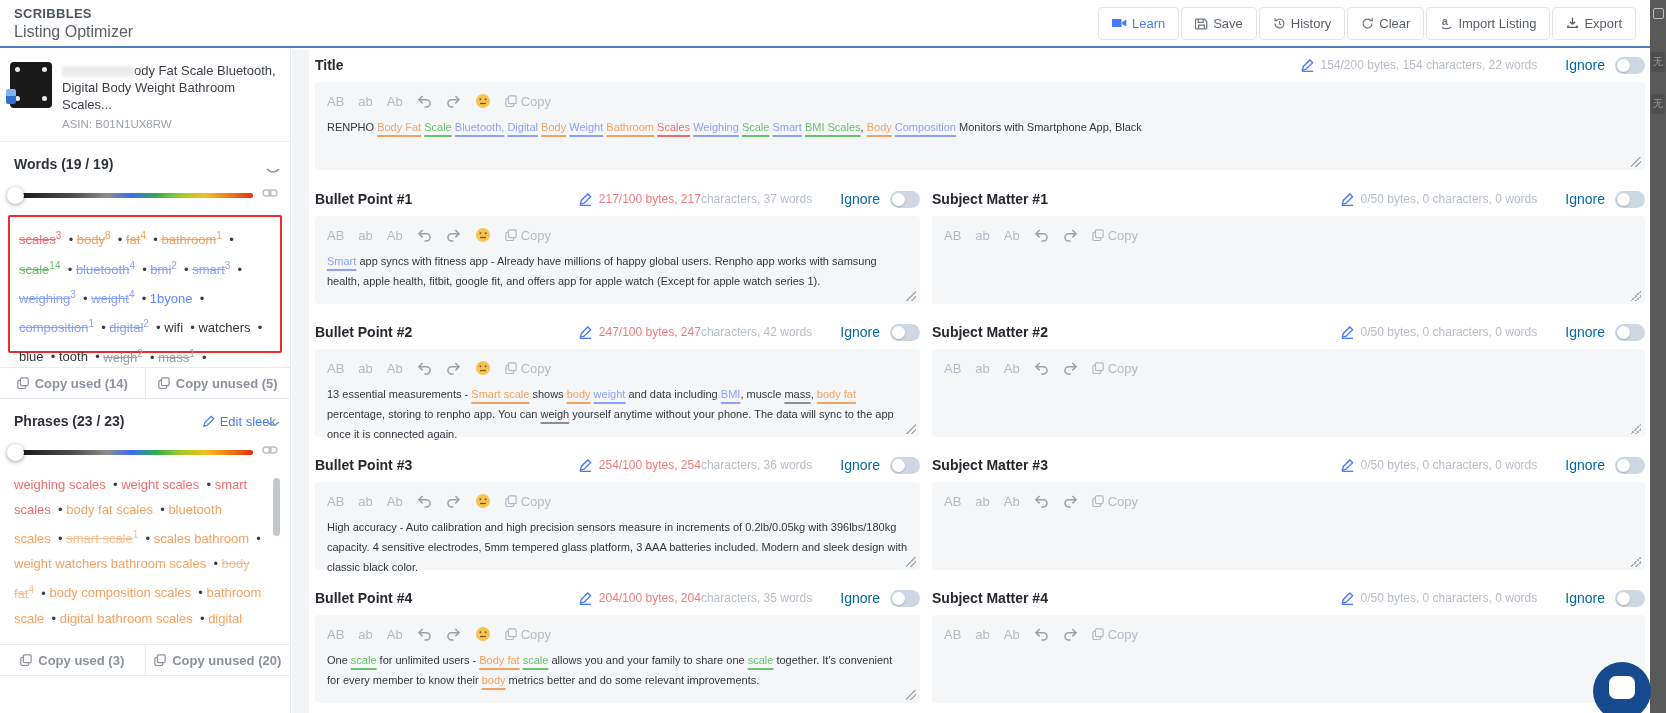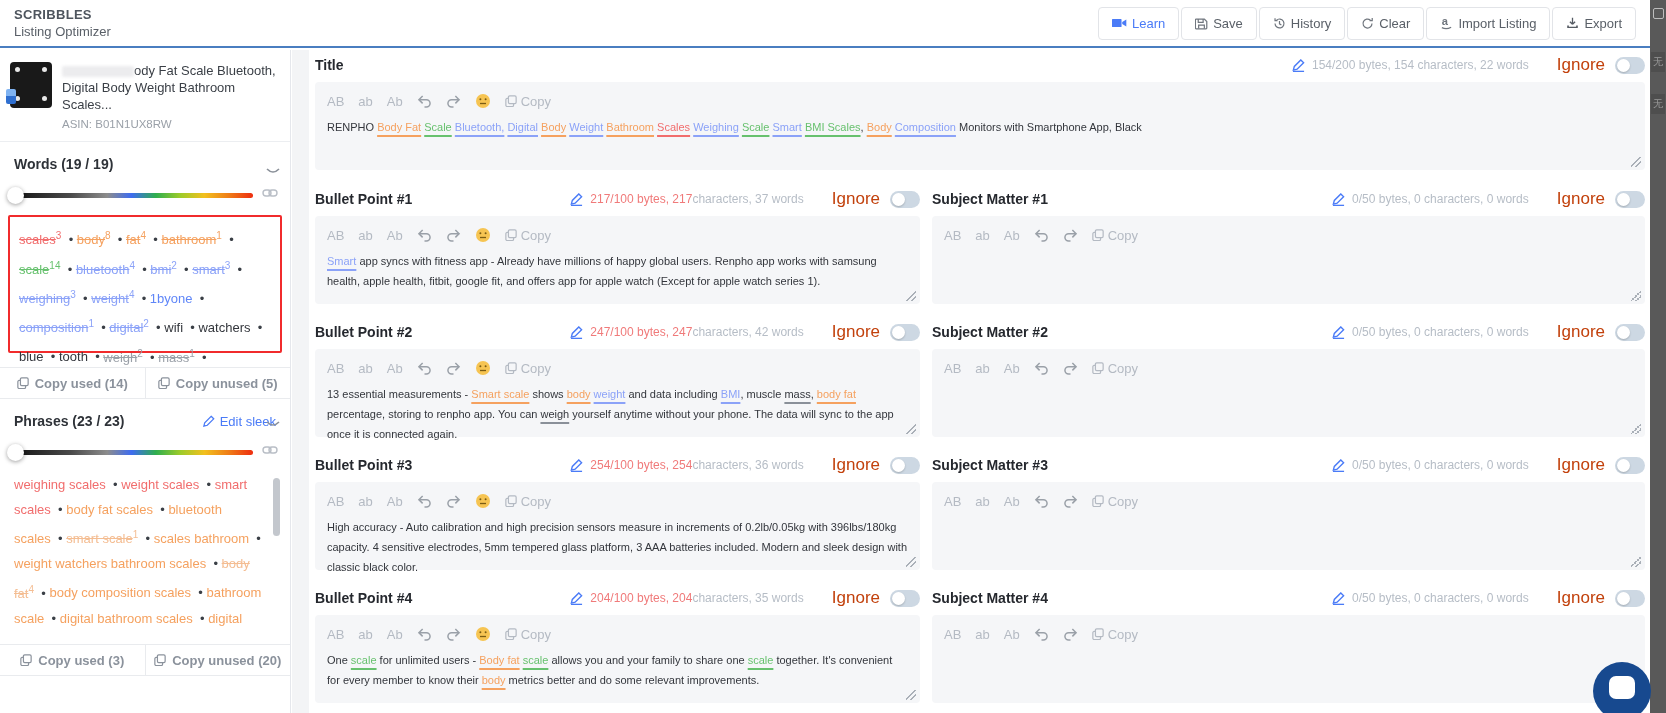--- a/index.html
+++ b/index.html
@@ -4,21 +4,21 @@
 <style>
   html,body{margin:0;padding:0;}
   body{width:1666px;height:713px;overflow:hidden;font-family:"Liberation Sans",sans-serif;background:#fff;}
   #app{position:relative;width:1666px;height:713px;background:#fff;}
 
   
   .header{position:absolute;left:0;top:0;width:1650px;height:48px;background:#fff;
     border-bottom:2px solid #4a7ec0;display:flex;align-items:center;justify-content:space-between;
     padding:12px 14px;box-sizing:border-box;}
   .brand .b1{font-size:13px;font-weight:bold;color:#4e555e;letter-spacing:.3px;}
-  .brand .b2{font-size:13px;color:#5a6068;margin-top:2px;}
+  .brand .b2{font-size:16px;color:#5a6068;margin-top:2px;}
   .hbtns{display:flex;gap:2px;}
   .hbtn{display:flex;align-items:center;gap:5px;height:31px;padding:0 13px;border:1px solid #e2e4e8;
     border-radius:4px;background:#fff;font-size:13px;color:#5a6068;cursor:pointer;white-space:nowrap;}
   .hbtn.learn{color:#4a7bf7;}
   .hbtn svg{display:block;}
 
   
   .edge{position:absolute;left:1650px;top:0;width:16px;height:713px;background:#595959;}
   .edge .etool{position:absolute;left:3px;top:8px;width:9px;height:9px;border:1.5px solid #bdbdbd;border-radius:2px;}
   .edge .ebox{position:absolute;left:1px;width:14px;height:20px;background:#4e4e4e;color:#9b9b9b;
@@ -69,21 +69,21 @@
   .c-lorange{color:#f4bd92}
   .seg.u{text-decoration-line:underline;text-decoration-thickness:2px;text-underline-offset:3.5px;}
   .seg.c-dark{color:#33363c;text-decoration-color:#8a9099;}
 
   
   .sec-head{display:flex;align-items:center;justify-content:space-between;height:18px;}
   .sec-title{font-size:14px;font-weight:bold;color:#25282e;}
   .sec-stats{display:flex;align-items:center;font-size:12px;color:#b6bdc6;}
   .sec-stats .pencil{margin-right:7px;}
   .stat-over{color:#f07a7a;}
-  .ignore-label{font-size:17px;color:#c2410c;margin-left:28px;}
+  .ignore-label{font-size:14px;color:#0369a1;margin-left:28px;}
   .toggle{position:relative;width:30px;height:17px;border-radius:9px;background:#cdd8e3;margin-left:10px;cursor:pointer;}
   .toggle .knob{position:absolute;left:2px;top:2px;width:13px;height:13px;border-radius:50%;background:#fff;
     box-shadow:0 1px 2px rgba(0,0,0,.2);}
   .sec-box{position:relative;margin-top:8px;height:88px;background:#f5f6f8;border-radius:4px;
     padding:10px 12px;box-sizing:border-box;}
   .toolbar{display:flex;align-items:center;gap:14px;color:#b4bac3;font-size:13px;height:18px;}
   .toolbar .tb{cursor:pointer;}
   .toolbar .copygrp{display:flex;align-items:center;gap:4px;cursor:pointer;}
   .sec-text{margin-top:7px;font-size:11px;line-height:20px;color:#33363c;}
   .resize{position:absolute;right:4px;bottom:3px;width:10px;height:10px;cursor:nwse-resize;

